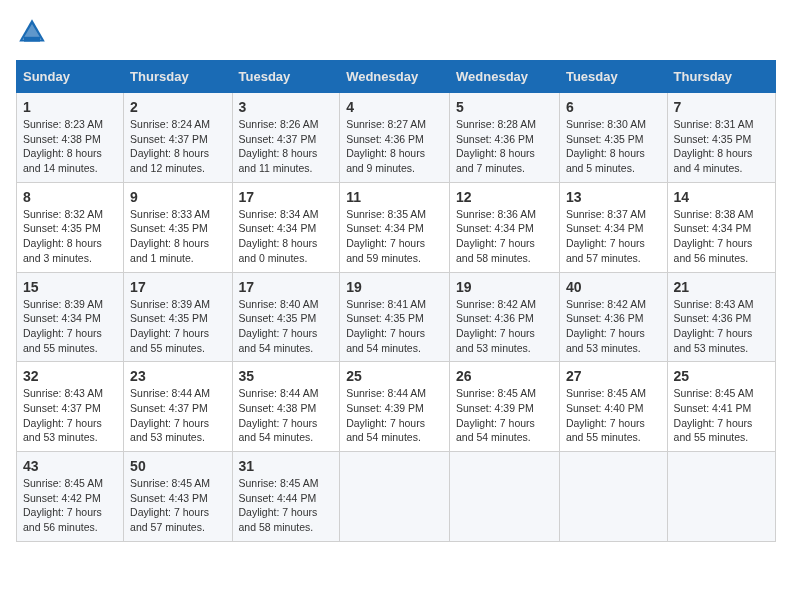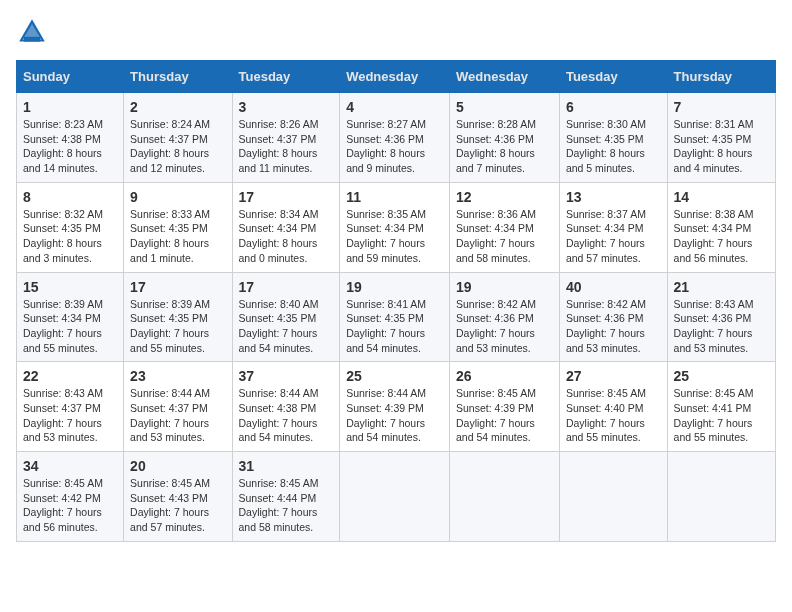--- a/index.html
+++ b/index.html
@@ -173,39 +173,39 @@
         <td><span class="day-number">19</span>
 <span class="day-info">Sunrise: 8:41 AM<br>Sunset: 4:35 PM<br>Daylight: 7 hours and 54 minutes.</span></td>
         <td><span class="day-number">19</span>
 <span class="day-info">Sunrise: 8:42 AM<br>Sunset: 4:36 PM<br>Daylight: 7 hours and 53 minutes.</span></td>
         <td><span class="day-number">40</span>
 <span class="day-info">Sunrise: 8:42 AM<br>Sunset: 4:36 PM<br>Daylight: 7 hours and 53 minutes.</span></td>
         <td><span class="day-number">21</span>
 <span class="day-info">Sunrise: 8:43 AM<br>Sunset: 4:36 PM<br>Daylight: 7 hours and 53 minutes.</span></td>
       </tr>
       <tr>
-        <td><span class="day-number">22</span>
+        <td><span class="day-number">32</span>
 <span class="day-info">Sunrise: 8:43 AM<br>Sunset: 4:37 PM<br>Daylight: 7 hours and 53 minutes.</span></td>
         <td><span class="day-number">23</span>
 <span class="day-info">Sunrise: 8:44 AM<br>Sunset: 4:37 PM<br>Daylight: 7 hours and 53 minutes.</span></td>
-        <td><span class="day-number">37</span>
+        <td><span class="day-number">35</span>
 <span class="day-info">Sunrise: 8:44 AM<br>Sunset: 4:38 PM<br>Daylight: 7 hours and 54 minutes.</span></td>
         <td><span class="day-number">25</span>
 <span class="day-info">Sunrise: 8:44 AM<br>Sunset: 4:39 PM<br>Daylight: 7 hours and 54 minutes.</span></td>
         <td><span class="day-number">26</span>
 <span class="day-info">Sunrise: 8:45 AM<br>Sunset: 4:39 PM<br>Daylight: 7 hours and 54 minutes.</span></td>
         <td><span class="day-number">27</span>
 <span class="day-info">Sunrise: 8:45 AM<br>Sunset: 4:40 PM<br>Daylight: 7 hours and 55 minutes.</span></td>
         <td><span class="day-number">25</span>
 <span class="day-info">Sunrise: 8:45 AM<br>Sunset: 4:41 PM<br>Daylight: 7 hours and 55 minutes.</span></td>
       </tr>
       <tr>
-        <td><span class="day-number">34</span>
+        <td><span class="day-number">43</span>
 <span class="day-info">Sunrise: 8:45 AM<br>Sunset: 4:42 PM<br>Daylight: 7 hours and 56 minutes.</span></td>
-        <td><span class="day-number">20</span>
+        <td><span class="day-number">50</span>
 <span class="day-info">Sunrise: 8:45 AM<br>Sunset: 4:43 PM<br>Daylight: 7 hours and 57 minutes.</span></td>
         <td><span class="day-number">31</span>
 <span class="day-info">Sunrise: 8:45 AM<br>Sunset: 4:44 PM<br>Daylight: 7 hours and 58 minutes.</span></td>
         <td class="empty-cell"></td>
         <td class="empty-cell"></td>
         <td class="empty-cell"></td>
         <td class="empty-cell"></td>
       </tr>
     </tbody>
 </table>

